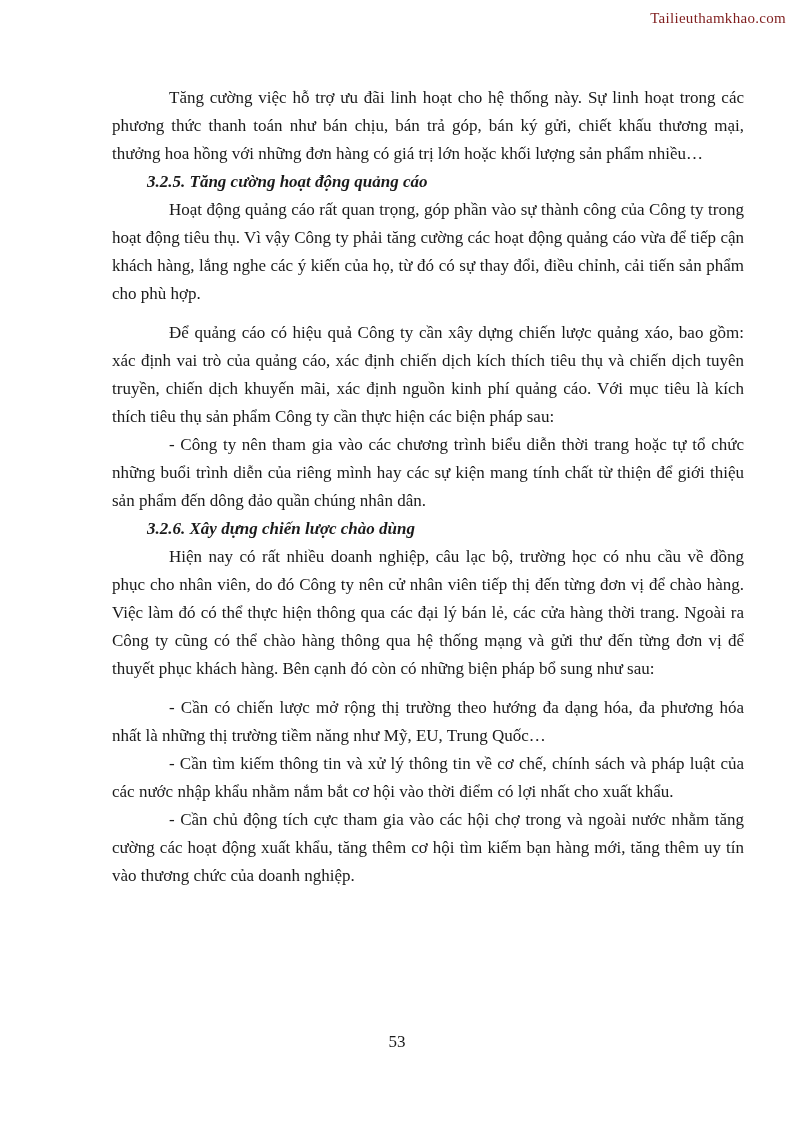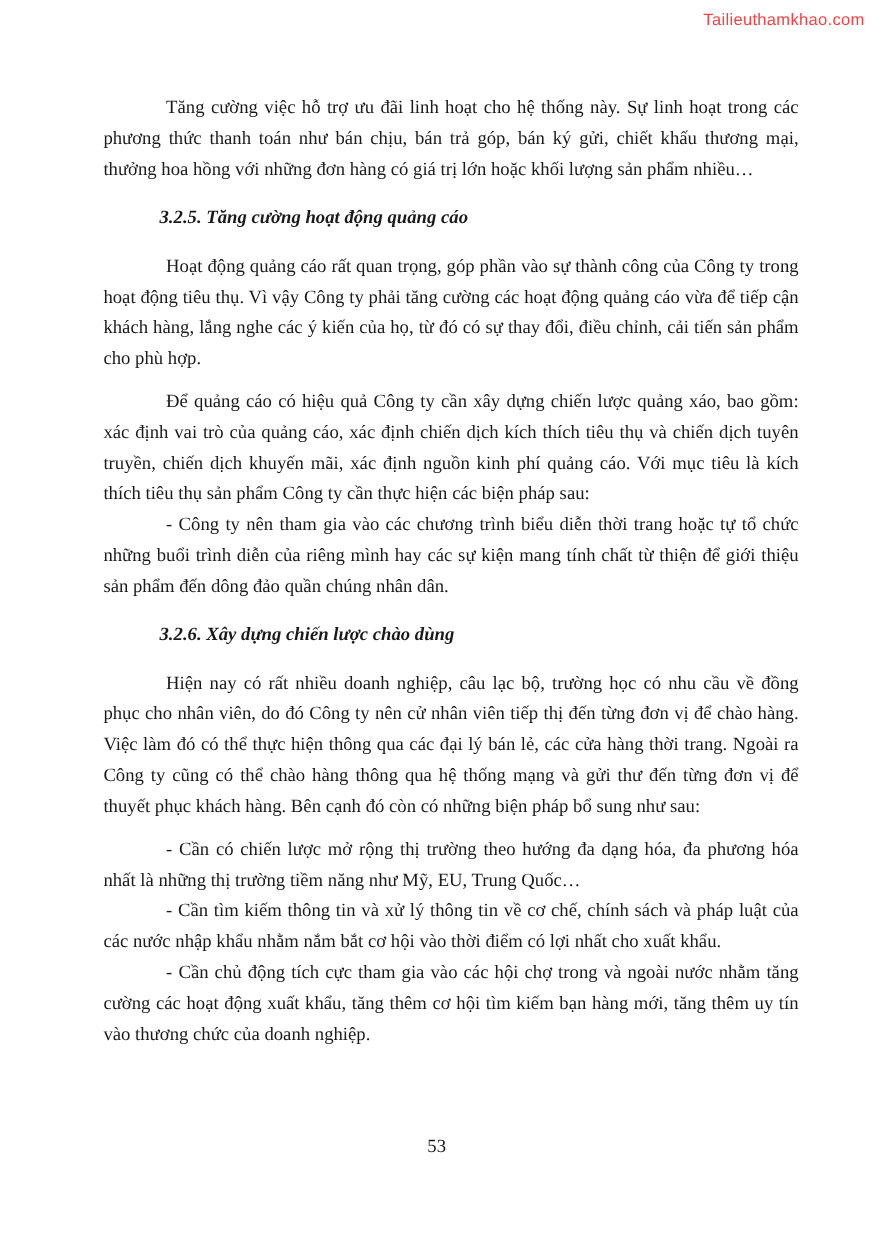--- a/index.html
+++ b/index.html
@@ -13,41 +13,41 @@
     height: 1123px;
     background: #ffffff;
     overflow: hidden;
     font-family: "Liberation Serif", "DejaVu Serif", serif;
     color: #1a1a1a;
   }
   .watermark {
     position: absolute;
     top: 10px;
     right: 8px;
-    font-family: Liberation Sans, sans-serif;
+    font-family: Liberation Serif, serif;
     font-size: 15px;
-    color: #ef4444;
+    color: #7f1d1d;
     text-shadow: 1px 1px 0 #ffffff;
     letter-spacing: 0.3px;
   }
   .doc-body {
     position: absolute;
     top: 84px;
-    left: 94px;
+    left: 112px;
     width: 632px;
     font-size: 17px;
     line-height: 28px;
     text-align: justify;
   }
   .para {
     margin: 0;
     text-indent: 57px;
   }
   .heading {
-    margin: 16px;
+    margin: 0;
     font-weight: bold;
     font-style: italic;
     text-indent: 35px;
     text-align: left;
   }
   .spaced {
     margin-top: 11px;
   }
   .page-number {
     position: absolute;

